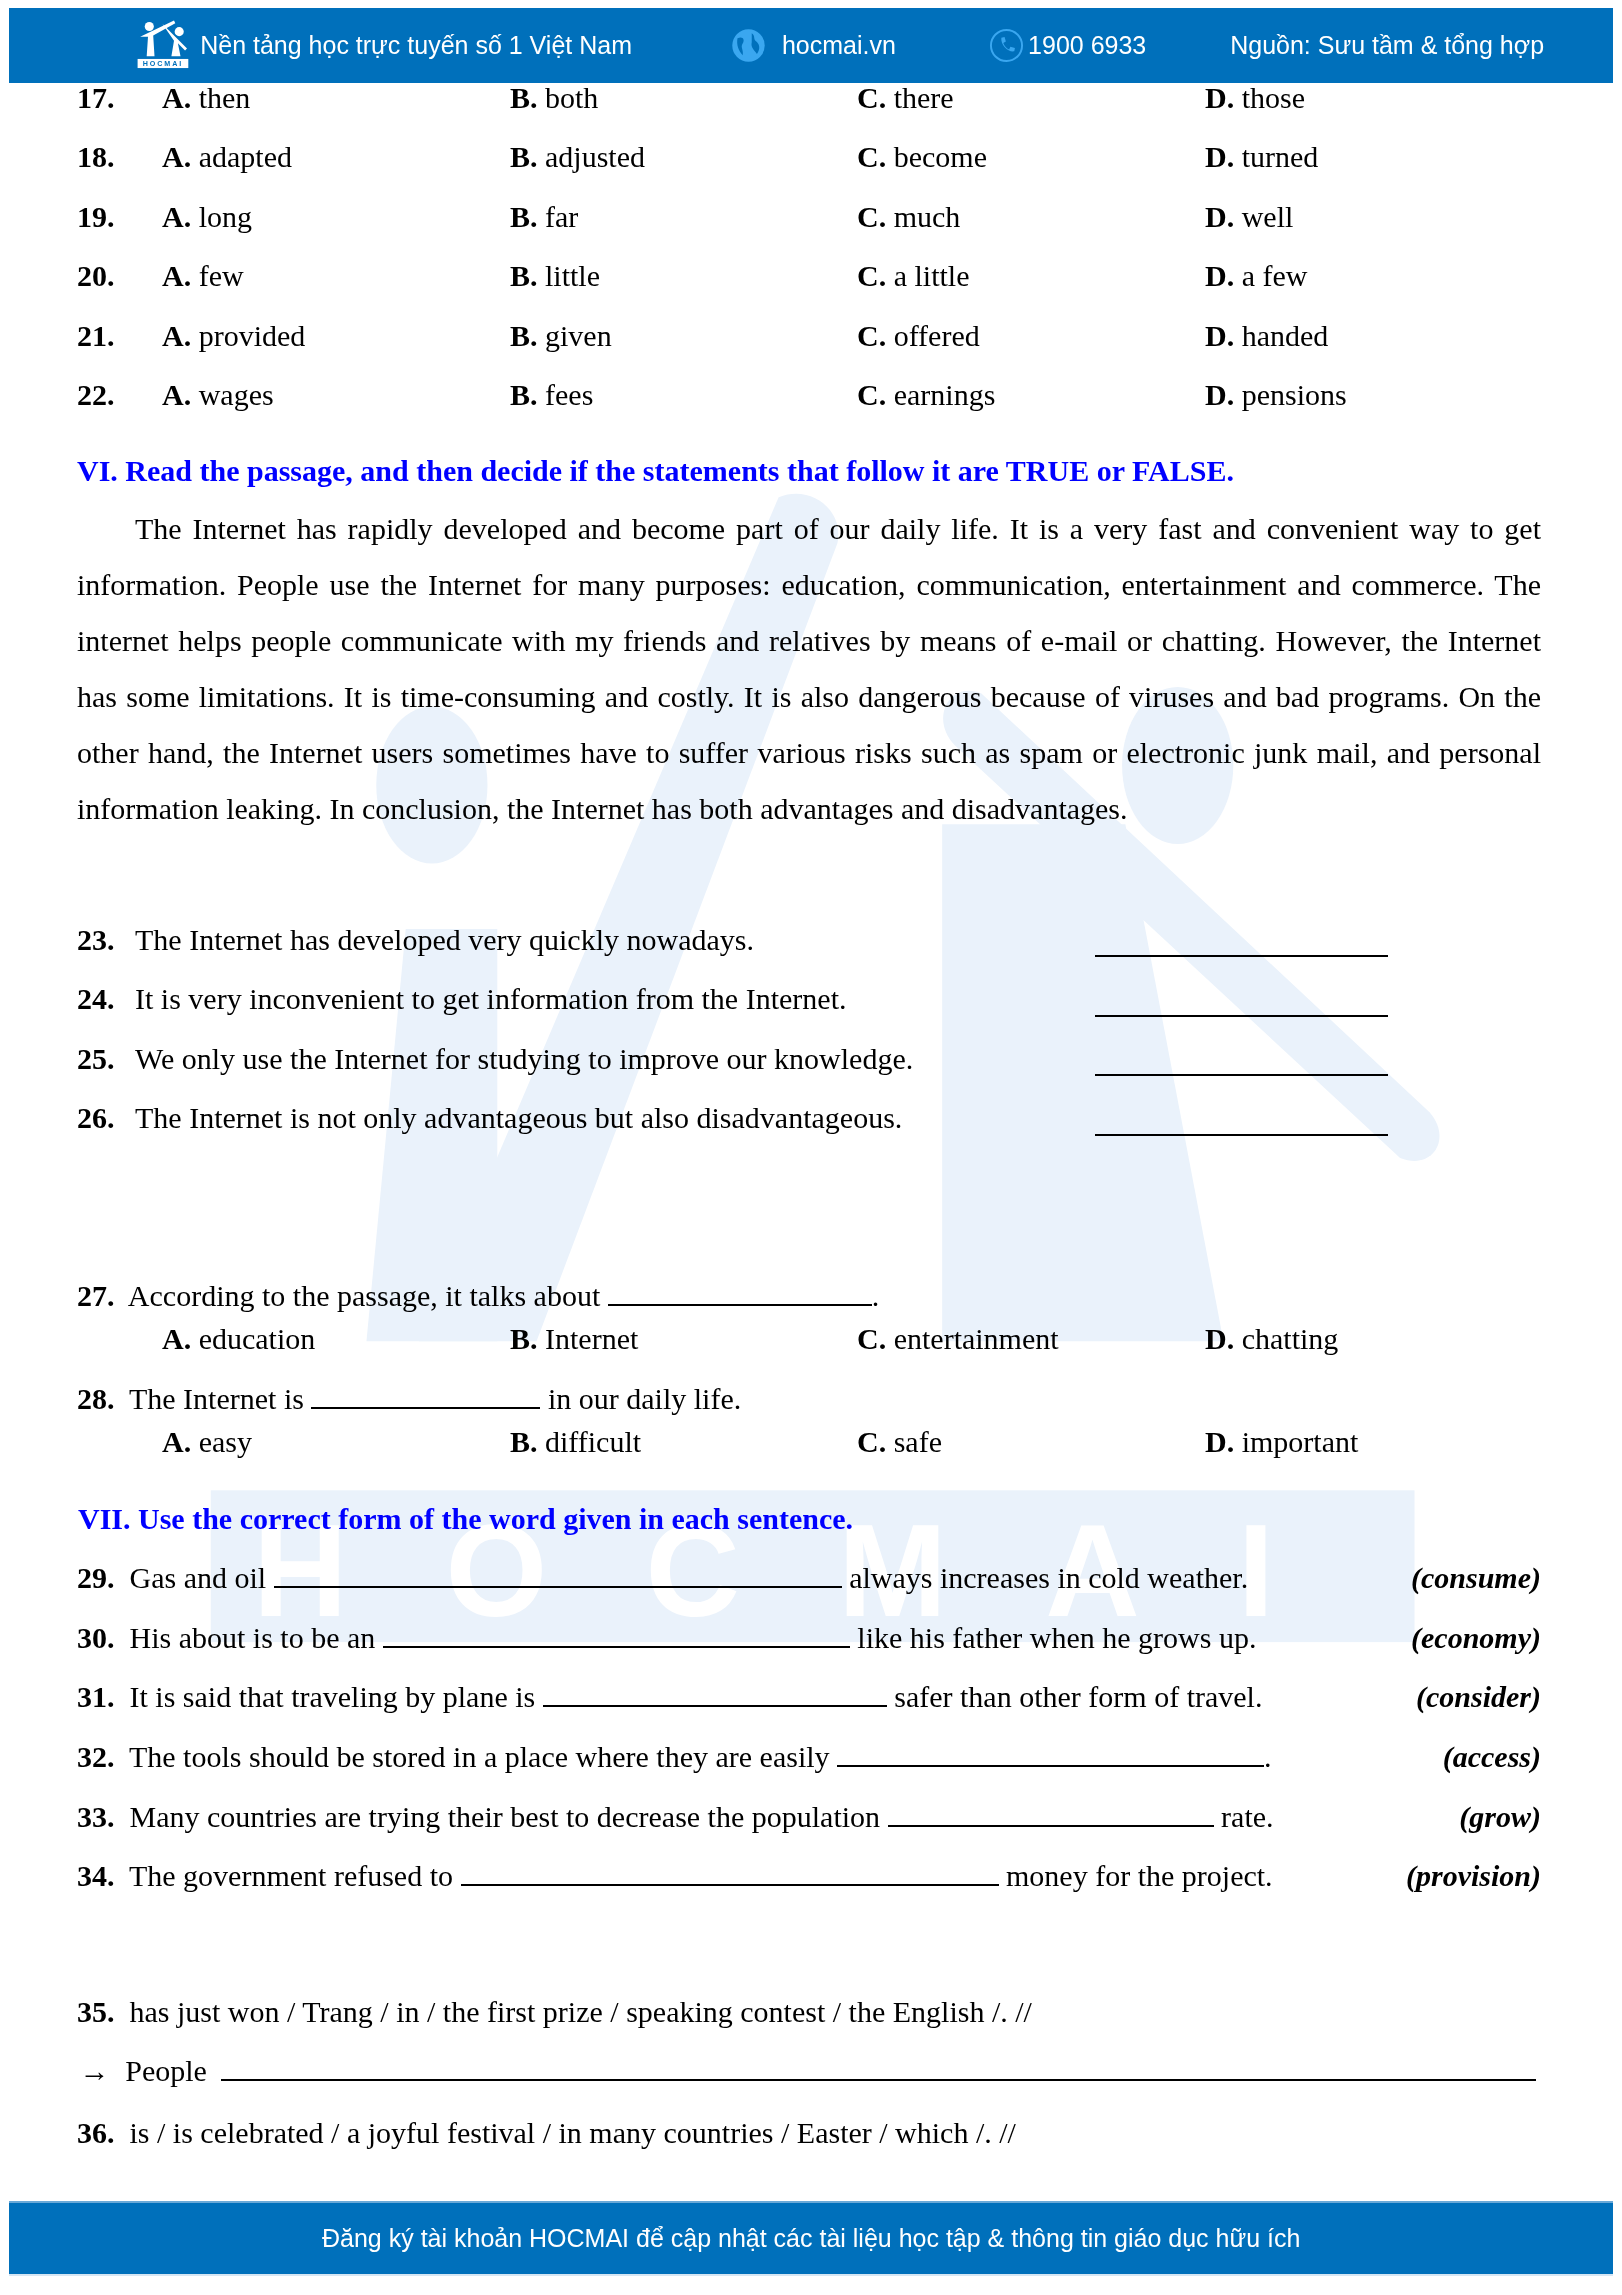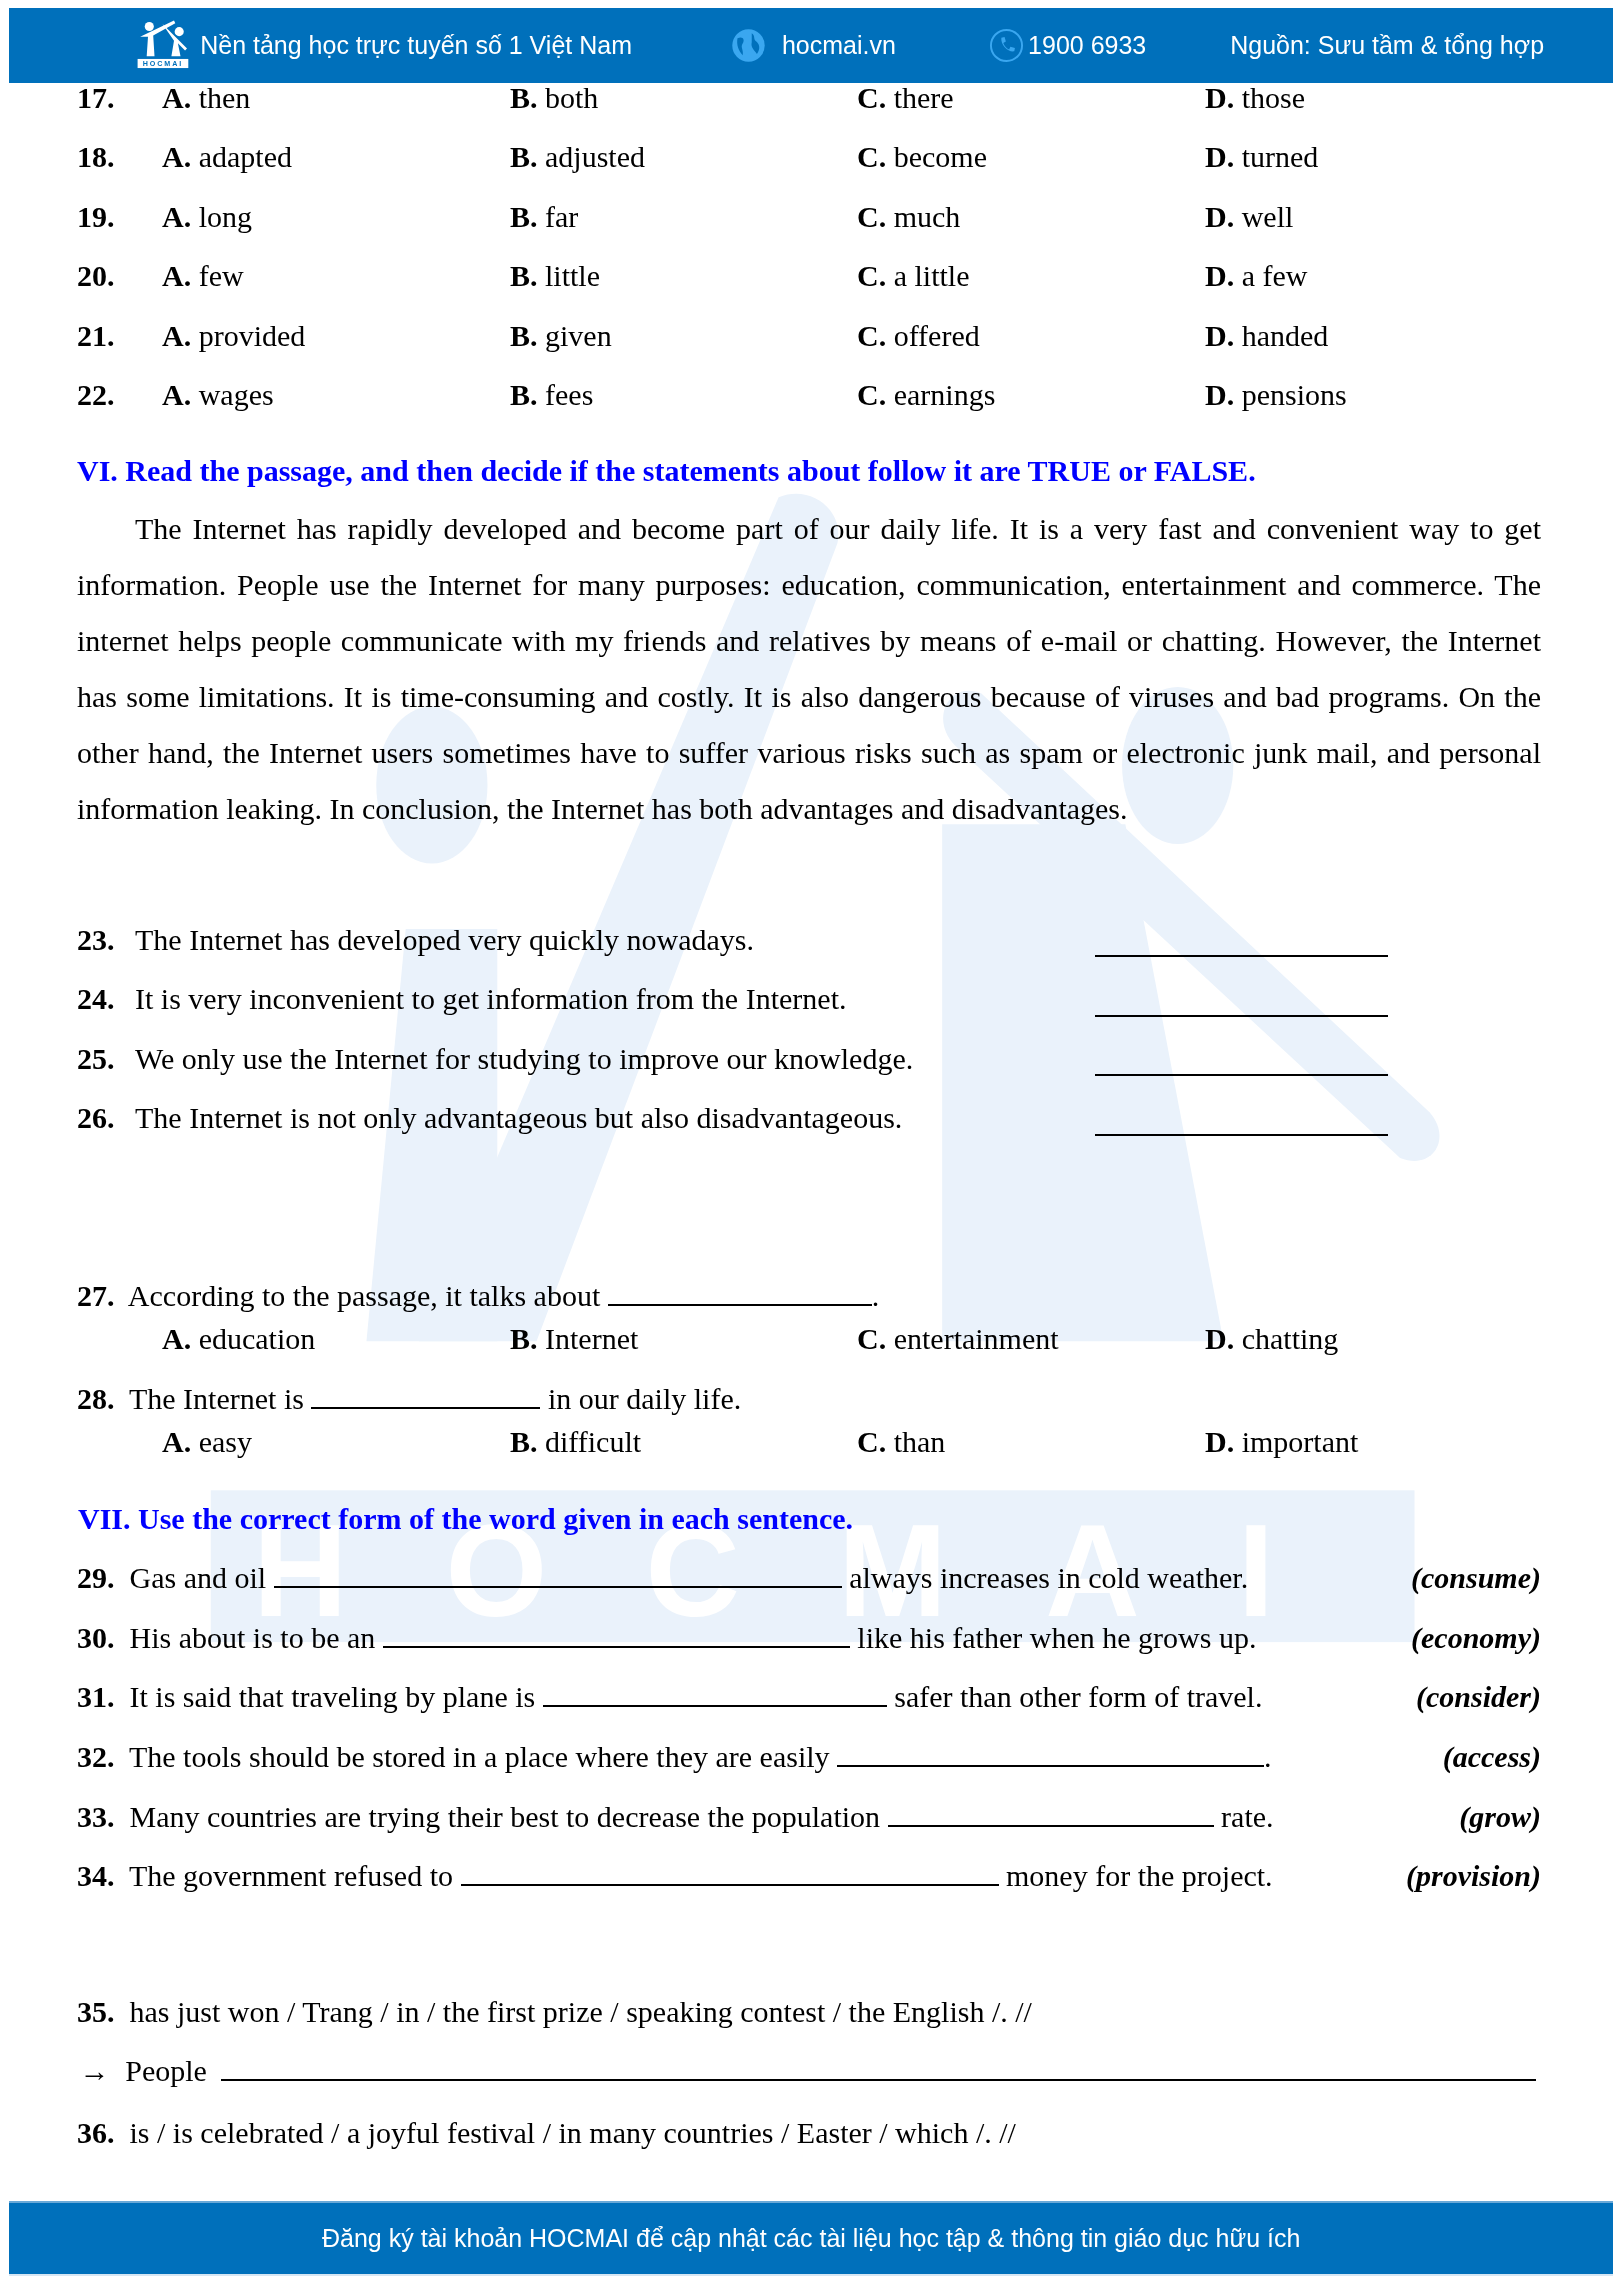--- a/index.html
+++ b/index.html
@@ -107,21 +107,21 @@
     <span class="opt" style="left:1196px;top:317px"><b>D.</b> <span>handed</span></span>
   </div>
   <div>
     <span class="line b" style="left:77px;top:376px">22.</span>
     <span class="opt" style="left:153px;top:376px"><b>A.</b> <span>wages</span></span>
     <span class="opt" style="left:501px;top:376px"><b>B.</b> <span>fees</span></span>
     <span class="opt" style="left:848px;top:376px"><b>C.</b> <span>earnings</span></span>
     <span class="opt" style="left:1196px;top:376px"><b>D.</b> <span>pensions</span></span>
   </div>
 
-  <div class="line blue" style="left:77px;top:452px">VI.  Read the passage, and then decide if the statements about follow it are TRUE or FALSE.</div>
+  <div class="line blue" style="left:77px;top:452px">VI.  Read the passage, and then decide if the statements that follow it are TRUE or FALSE.</div>
   <div class="para" style="top:501px">The Internet has rapidly developed and become part of our daily life. It is a very fast and convenient way to get information. People use the Internet for many purposes: education, communication, entertainment and commerce. The internet helps people communicate with my friends and relatives by means of e-mail or chatting. However, the Internet has some limitations. It is time-consuming and costly. It is also dangerous because of viruses and bad programs. On the other hand, the Internet users sometimes have to suffer various risks such as spam or electronic junk mail, and personal information leaking. In conclusion, the Internet has both advantages and disadvantages.</div>
 
   <div>
     <span class="line b" style="left:77px;top:921px">23.</span>
     <span class="line" style="left:135px;top:921px">The Internet has developed very quickly nowadays.</span>
     <div class="tf-blank" style="top:955px"></div>
   </div>
   <div>
     <span class="line b" style="left:77px;top:980px">24.</span>
     <span class="line" style="left:135px;top:980px">It is very inconvenient to get information from the Internet.</span>
@@ -153,21 +153,21 @@
 
   <div>
     <div class="line" style="left:77px;top:1380px">
       <b>28.</b>&nbsp;
       <span>The Internet is</span>
       <span class="blank" style="width:229px"></span>
       <span>in our daily life.</span>
     </div>
     <span class="opt" style="left:153px;top:1423px"><b>A.</b> <span>easy</span></span>
     <span class="opt" style="left:501px;top:1423px"><b>B.</b> <span>difficult</span></span>
-    <span class="opt" style="left:848px;top:1423px"><b>C.</b> <span>than</span></span>
+    <span class="opt" style="left:848px;top:1423px"><b>C.</b> <span>safe</span></span>
     <span class="opt" style="left:1196px;top:1423px"><b>D.</b> <span>important</span></span>
   </div>
 
   <div class="line blue" style="left:78px;top:1500px">VII. Use the correct form of the word given in each sentence.</div>
 
   <div>
     <div class="line" style="left:77px;top:1559px">
       <b>29.</b>&nbsp;
       <span>Gas and oil</span>
       <span class="blank" style="width:568px"></span>

